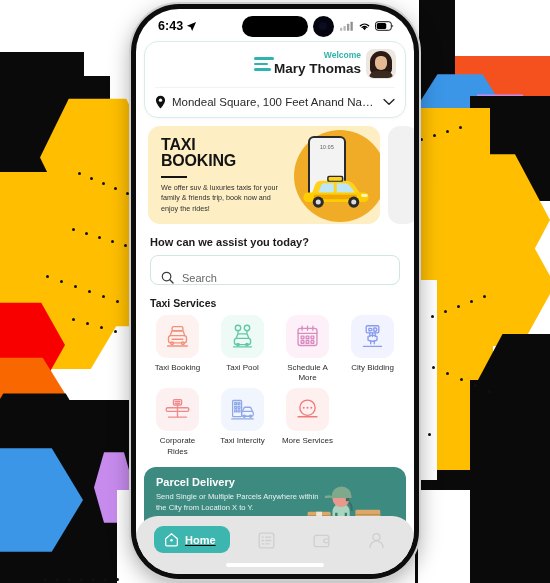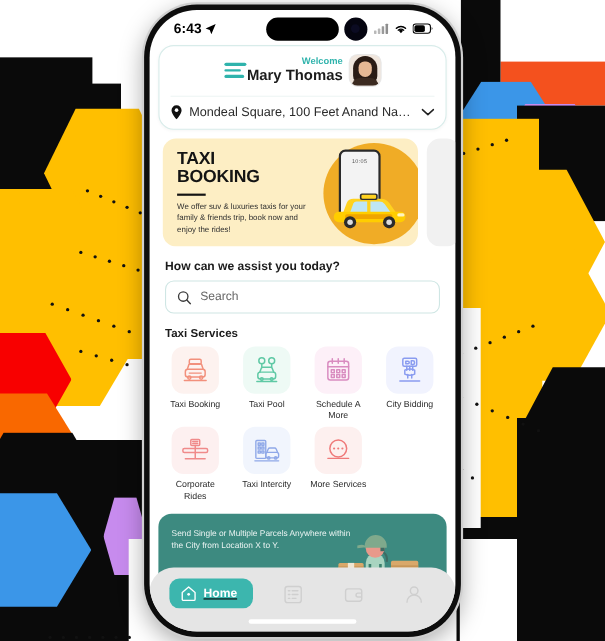--- a/index.html
+++ b/index.html
@@ -70,21 +70,21 @@
 
   
   .header-card {
     margin: 2px 8px 0 8px;
     background: #fff;
     border: 1px solid #d8ecea;
     border-radius: 14px;
     padding: 8px 10px 8px 10px;
     box-shadow: 0 1px 3px rgba(0,0,0,.04);
   }
-  .hdr-top { display: flex; align-items: center; justify-content: center; }
+  .hdr-top { display: flex; align-items: center; justify-content: flex-end; }
   .hamburger { width: 20px; display: flex; flex-direction: column; gap: 3px; cursor: pointer; }
   .hamburger i { display: block; height: 2.5px; border-radius: 2px; background: #2fb3ac; }
   .hamburger i:nth-child(1) { width: 100%; }
   .hamburger i:nth-child(2) { width: 72%; }
   .hamburger i:nth-child(3) { width: 86%; }
 
   .user-wrap { display: flex; align-items: center; gap: 6px; }
   .user-text { text-align: right; line-height: 1.15; }
   .welcome { font-size: 8.5px; color: #2fb3ac; font-weight: 600; }
   .uname { font-size: 13.5px; font-weight: 700; color: #1c1c1c; white-space: nowrap; }
@@ -137,21 +137,21 @@
     flex: none; width: 30px; height: 98px;
     background: #f1f1f1; border-radius: 12px;
   }
 
   .sect-title { font-size: 11px; font-weight: 700; color: #1b1b1b; margin: 12px 0 7px 14px; }
 
   
   .search {
     margin: 0 14px; height: 30px;
     border: 1px solid #cfe6e4; border-radius: 8px; background: #fff;
-    display: flex; align-items: center; gap: 8px; padding: 0 10px;
+    display: flex; align-items: flex-end; gap: 8px; padding: 0 10px;
   }
   .search-ph { font-size: 11px; color: #666; }
 
   .grid-title { font-size: 10.5px; font-weight: 700; color: #1b1b1b; margin: 12px 0 6px 14px; }
 
   
   .grid { display: grid; grid-template-columns: repeat(4, 1fr); gap: 5px 2px; padding: 0 10px; }
   .svc { display: flex; flex-direction: column; align-items: center; }
   .svc-tile {
     width: 43px; height: 43px; border-radius: 11px;
@@ -535,20 +535,21 @@
                   <path d="M4.5 23 h21"></path>
                 </g>
               </svg>
             </div>
             <div class="svc-label">More Services</div>
           </div>
         </div>
 
         <div class="parcel">
           <div class="parcel-txt">
+            <div class="pt1">Parcel Delivery</div>
             <div class="pt2">Send Single or Multiple Parcels Anywhere within the City from Location X to Y.</div>
           </div>
           <svg class="courier" viewBox="0 0 90 48">
             <rect x="8" y="30" width="24" height="17" rx="1.5" fill="#d9a86a"></rect>
             <path d="M8 34 h24" stroke="#c08f52" stroke-width="1.2"></path>
             <rect x="17" y="30" width="6" height="10" fill="#f0e6d2"></rect>
             <rect x="58" y="28" width="26" height="19" rx="1.5" fill="#d9a86a"></rect>
             <path d="M58 33 h26" stroke="#c08f52" stroke-width="1.2"></path>
             <path d="M34 47 v-17 a9 9 0 0 1 18 0 v17 Z" fill="#a8d4c0"></path>
             <path d="M38 47 v-16 M48 47 v-16" stroke="#3b7f6d" stroke-width="2.5"></path>

